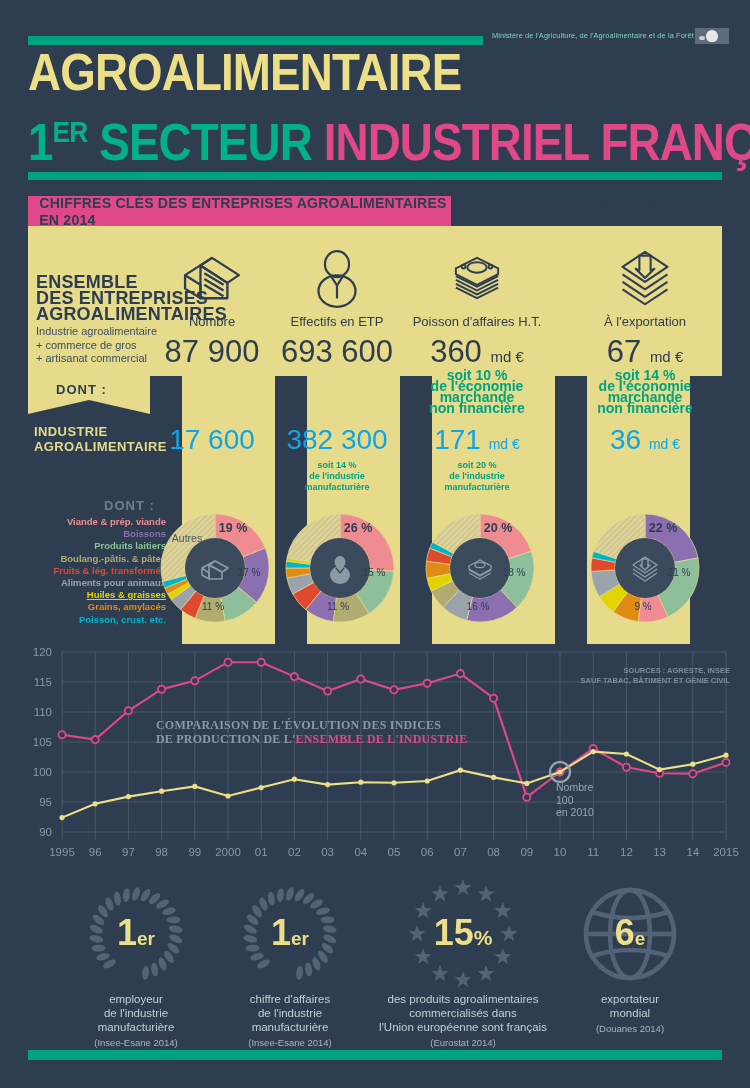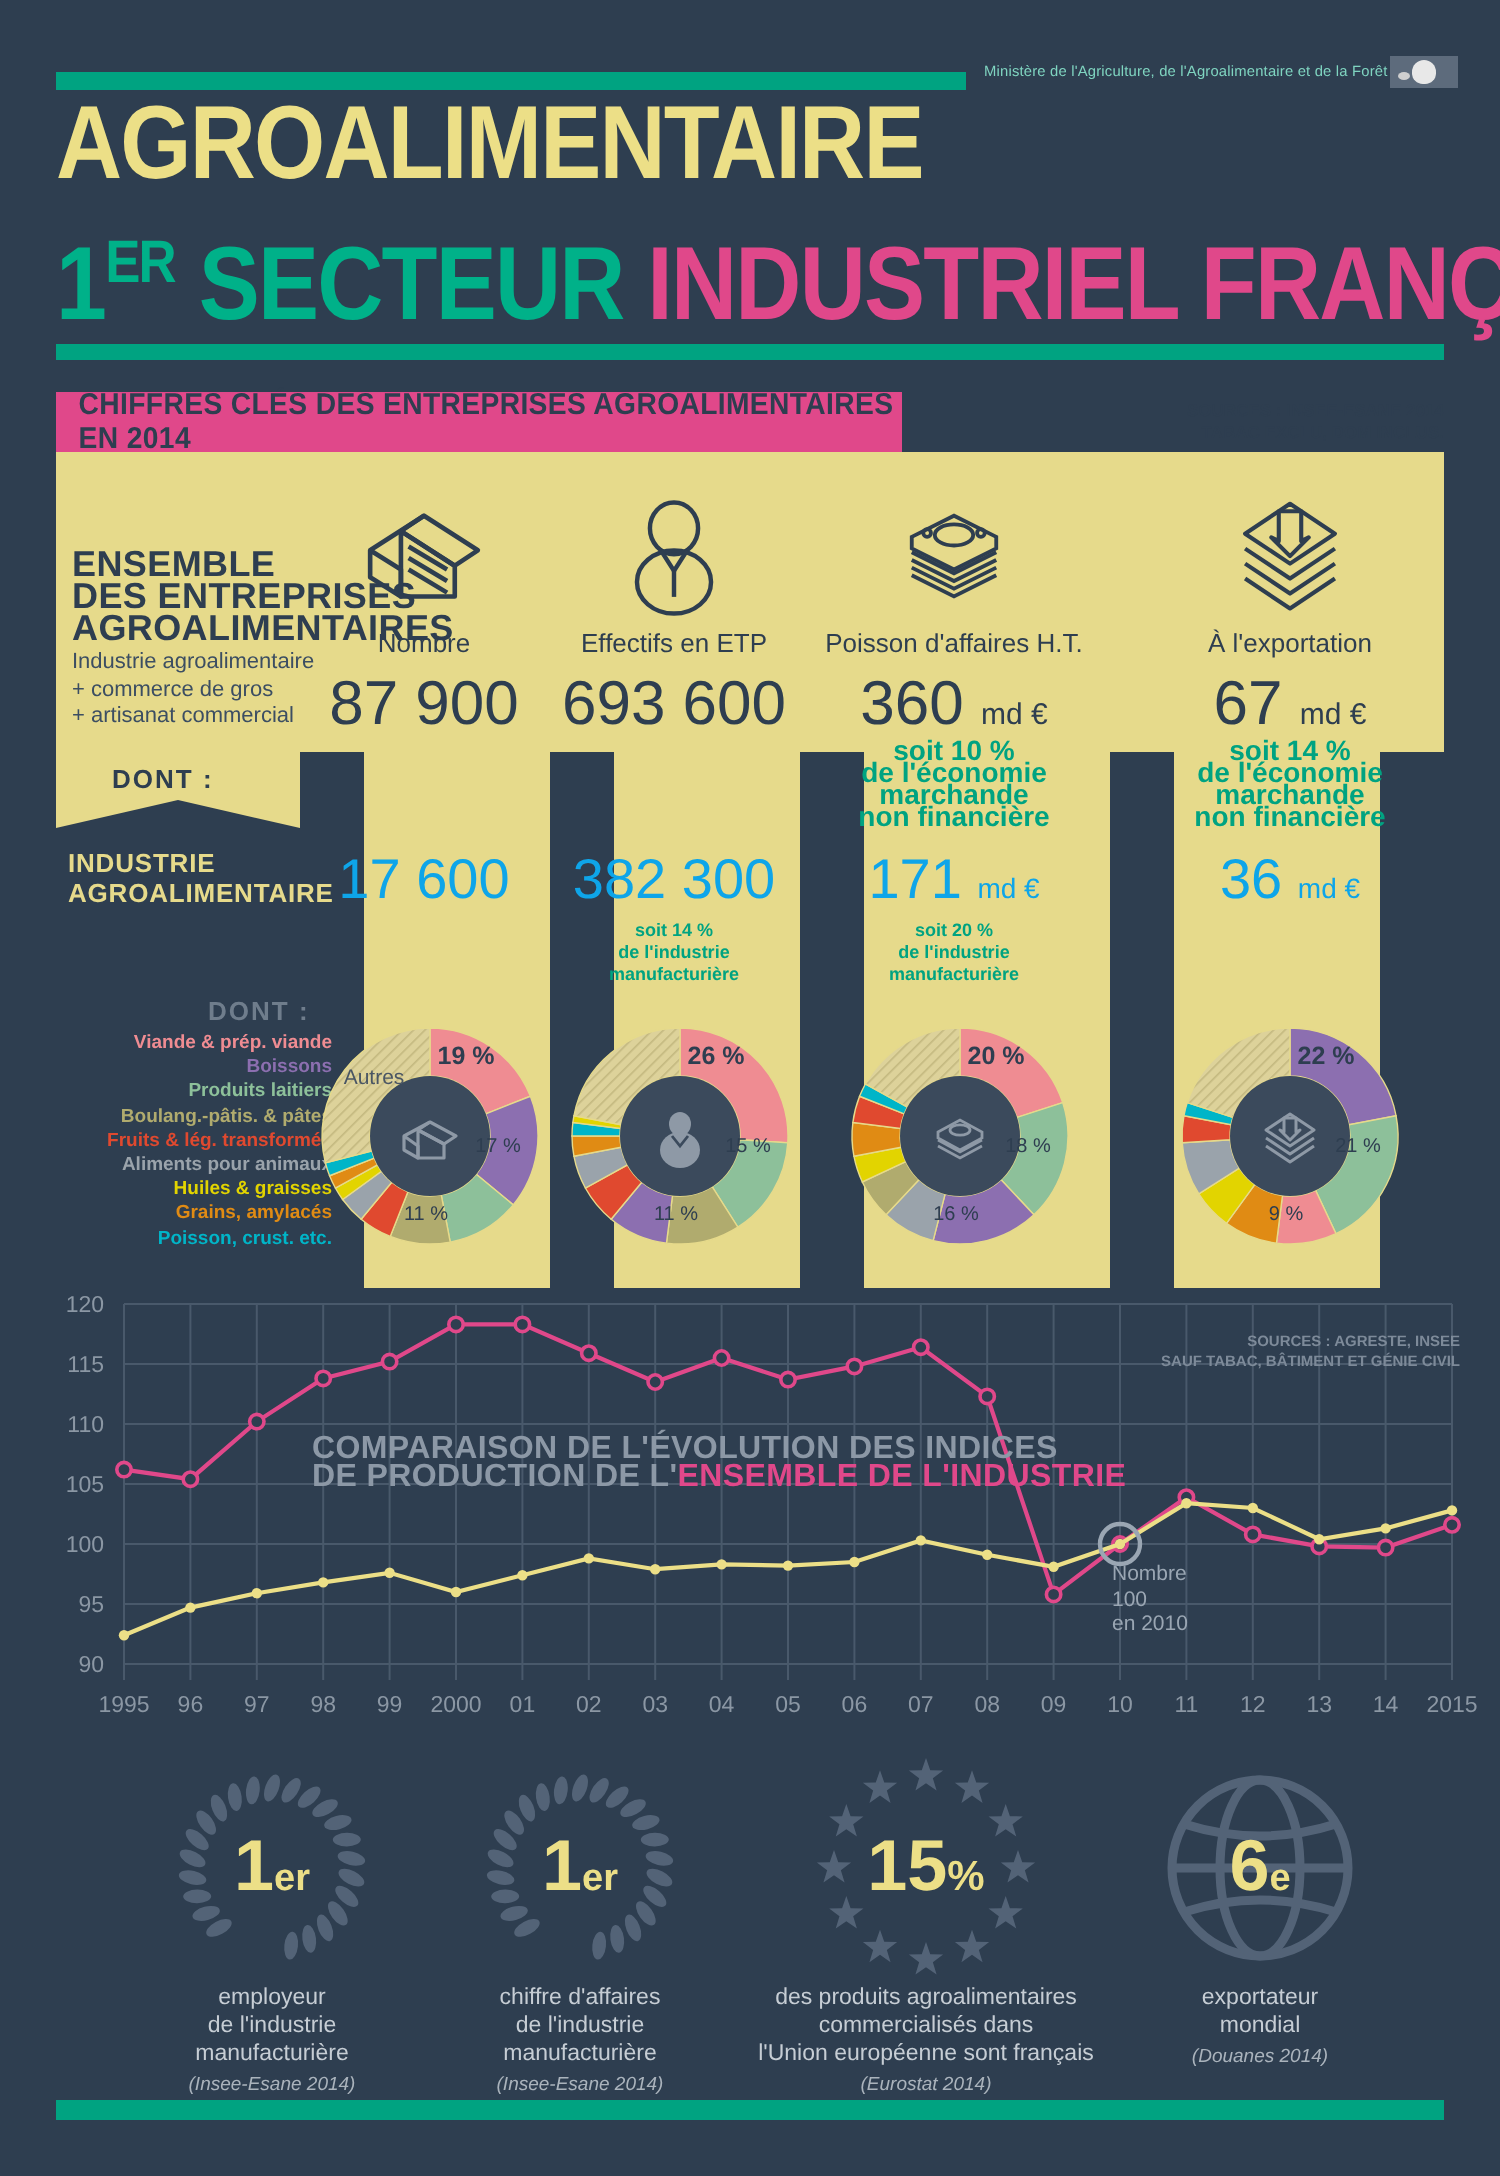--- a/index.html
+++ b/index.html
@@ -78,34 +78,34 @@
   .midnum .unit{ font-size:14px; }
   .subnote2{ position:absolute; text-align:center; font-size:9px; line-height:11px; color:#00a381; font-weight:bold; white-space:nowrap; }
 
   
   .legend { position:absolute; left:20px; top:516px; width:146px; text-align:right; font-size:9.5px; line-height:12.2px; font-weight:bold; }
 
   
   .donut { position:absolute; }
   .chartsrc { position:absolute; right:20px; top:666px; text-align:right; font-size:7.5px; line-height:9.5px;
               color:#7d8a99; font-weight:bold; font-family:"Liberation Sans Narrow","Liberation Sans",sans-serif; }
-  .chartcap { position:absolute; left:156px; top:718px; font-size:16px; line-height:14px; font-weight:bold; color:#8c98a6;
-              font-family:Liberation Sans, sans-serif; letter-spacing:.2px; }
+  .chartcap { position:absolute; left:156px; top:718px; font-size:12px; line-height:14px; font-weight:bold; color:#8c98a6;
+              font-family:Liberation Serif, serif; letter-spacing:.2px; }
   .cap-pink { color:#e0488a; }
   .cap-yel  { background:#ecdf87; color:#2e3e50; padding:0 2px; }
   .indice   { position:absolute; left:556px; top:781px; font-size:10.5px; line-height:12.5px; color:#9aa6b3; }
 
   
   .badges { position:absolute; left:0; top:884px; width:750px; height:160px; }
   .badge  { position:absolute; text-align:center; }
   .badge .big { font-size:36px; font-weight:bold; color:#ecdf87; line-height:40px; }
   .badge .big .ord { font-size:19px; }
   .badge .big .pct { font-size:21px; }
   .badge .cap { font-size:11.5px; line-height:14px; color:#c6cdd4; margin-top:4px; }
-  .badge .src { font-size:9.5px; font-style:italic; color:#aab3bc; margin-top:3px; }
+  .badge .src { font-size:9.5px; color:#aab3bc; margin-top:3px; }
   .botrule { position:absolute; left:28px; top:1050px; width:694px; height:10px; background:#00a381; }
 </style>
 </head>
 <body>
 
 <div class="page">
 
   <div class="topbar"></div>
   <div class="ministry">Ministère de l'Agriculture, de l'Agroalimentaire et de la Forêt</div>
   <div class="minlogo">
@@ -236,21 +236,21 @@
       <div class="midnum" style="left: 565px; top: 424px; width: 160px;">36 <span class="unit">md €</span></div>
     </div>
 
   <div class="legend" id="legend">
       <div style="color: rgb(239, 140, 146);">Viande &amp; prép. viande</div>
       <div style="color: rgb(140, 111, 176);">Boissons</div>
       <div style="color: rgb(141, 192, 154);">Produits laitiers</div>
       <div style="color: rgb(176, 171, 110);">Boulang.-pâtis. &amp; pâtes</div>
       <div style="color: rgb(224, 73, 47);">Fruits &amp; lég. transformés</div>
       <div style="color: rgb(154, 163, 171);">Aliments pour animaux</div>
-      <div style="color: rgb(226, 212, 0);">Huiles &amp; graisses</div>
+      <div style="color: rgb(226, 212, 0); text-decoration: underline;">Huiles &amp; graisses</div>
       <div style="color: rgb(224, 139, 20);">Grains, amylacés</div>
       <div style="color: rgb(0, 181, 200);">Poisson, crust. etc.</div>
     </div>
 
   <div id="donuts-layer">
       <div class="donut" style="left: 153px; top: 506px; width: 124px; height: 124px;"><svg width="124" height="124" viewBox="0 0 124 124">
     <defs>
             <pattern id="hatch0" width="4" height="4" patternTransform="rotate(45)" patternUnits="userSpaceOnUse">
       <rect width="4" height="4" fill="#ddd29a"></rect>
               <line x1="0" y1="0" x2="0" y2="4" stroke="#c3b87f" stroke-width="1.6"></line>

